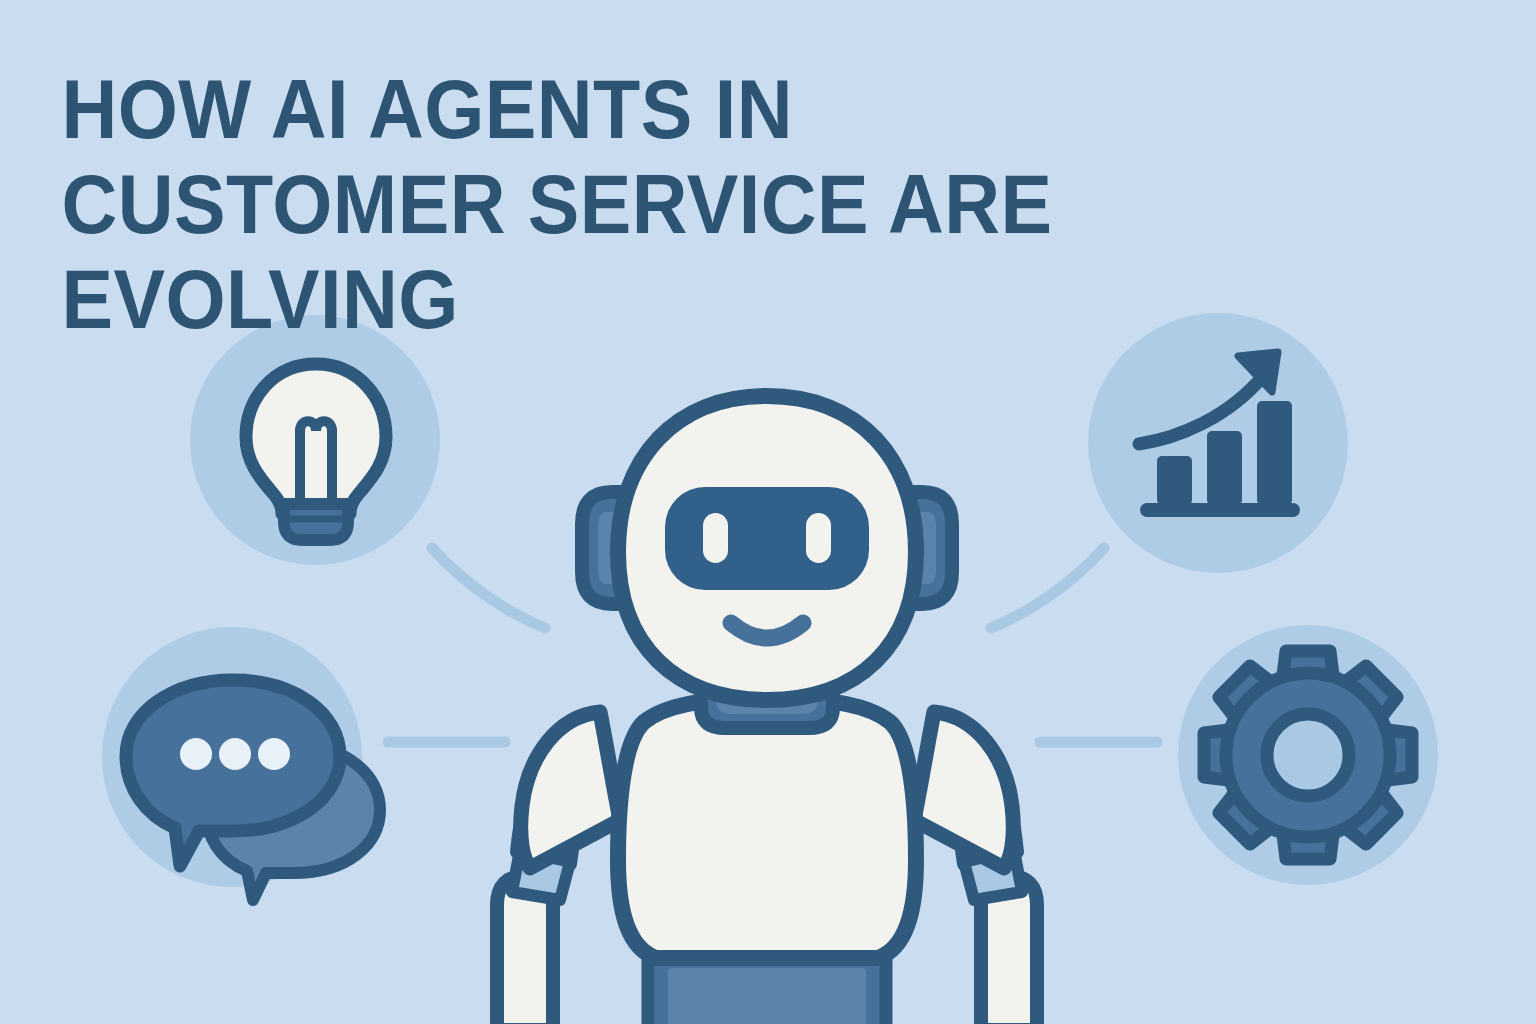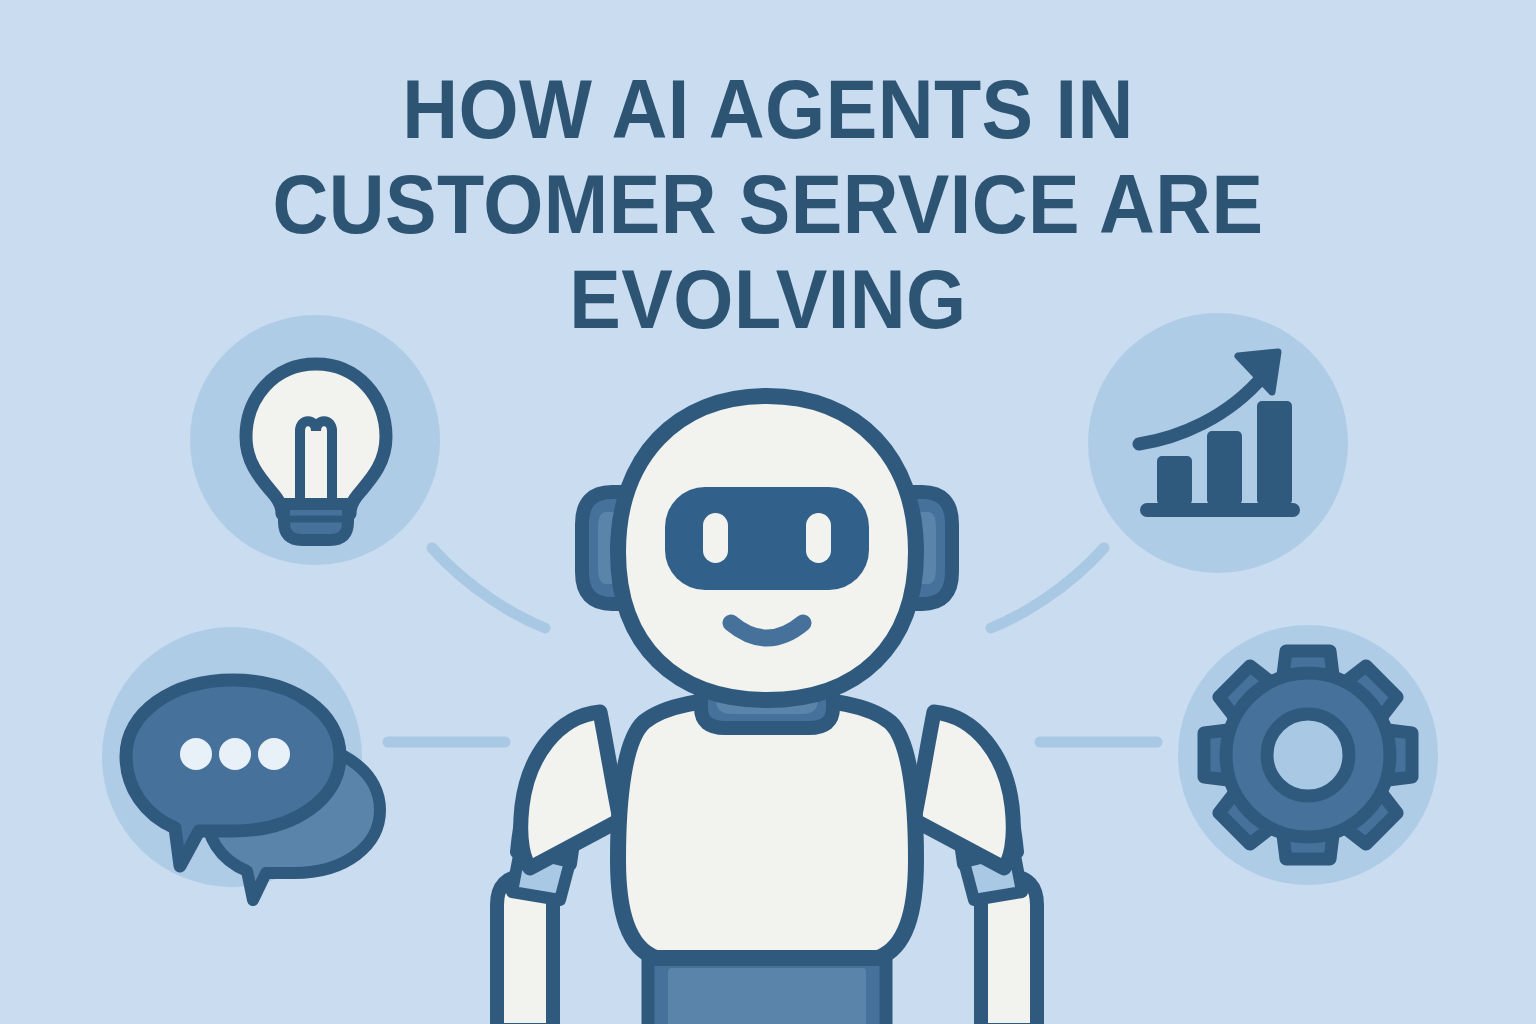--- a/index.html
+++ b/index.html
@@ -24,21 +24,21 @@
     left: 0;
     width: 1536px;
     height: 1024px;
     display: block;
   }
   .title-block {
     position: absolute;
     top: 62px;
     left: 0;
     width: 1536px;
-    text-align: center;
+    text-align: left;
     z-index: 5;
     pointer-events: none;
   }
   .title-line {
     display: block;
     color: #2d5573;
     font-family: "Liberation Sans", sans-serif;
     font-weight: bold;
     font-size: 84px;
     line-height: 95px;

